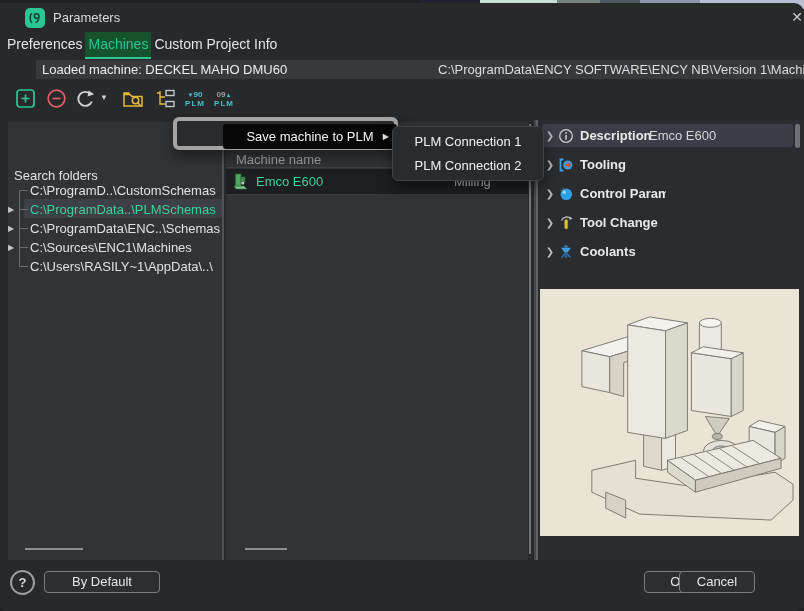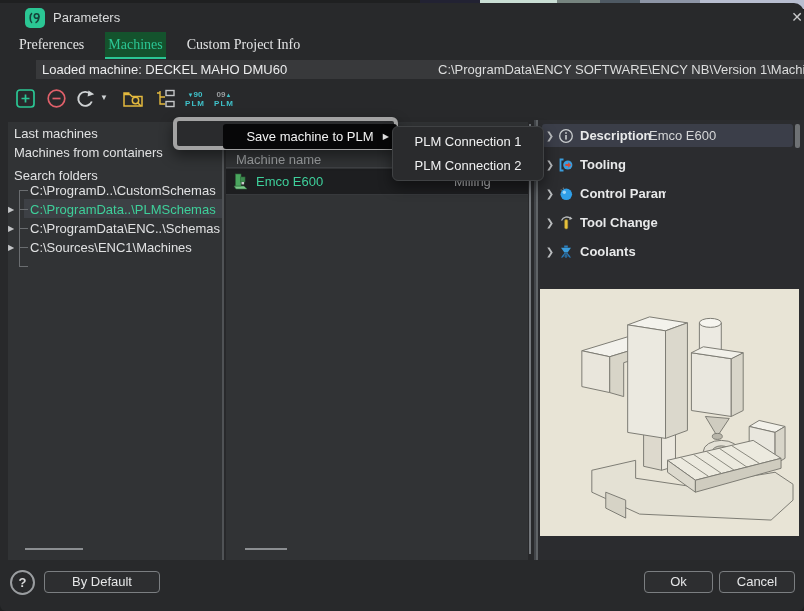--- a/index.html
+++ b/index.html
@@ -11,21 +11,21 @@
   .dialog{position:absolute;left:0;top:3px;width:804px;height:608px;background:#28292b;
     border-radius:0 10px 6px 6px;}
   
   .titlebar{position:absolute;left:15px;top:0;width:100%;height:29px;}
   .app-icon{position:absolute;left:10px;top:5px;width:20px;height:20px;border-radius:5px;background:#2bc694;}
   .app-icon svg{position:absolute;left:2px;top:2px;}
   .win-title{position:absolute;left:38px;top:0;height:29px;line-height:29px;font-size:13px;color:#d9dadb;}
   .close-btn{position:absolute;right:12px;top:4px;width:20px;height:20px;line-height:20px;text-align:center;
     color:#c9cacb;font-size:14px;cursor:default;}
   
-  .tabbar{position:absolute;left:16px;top:29px;height:27px;display:flex;gap:18px;font-family:Liberation Serif, serif;}
+  .tabbar{position:absolute;left:4px;top:29px;height:27px;display:flex;}
   .tab{font-size:14px;color:#e3e4e5;line-height:25px;padding:0 3px;}
   .tab.active{color:#2bc694;border-bottom:2px solid #2bc694;background:#14532d;}
   
   .loadedbar{position:absolute;left:8px;top:57px;width:796px;height:19px;background:#38393b;
     font-size:13px;color:#ecedee;line-height:19px;white-space:nowrap;overflow:hidden;margin-left:28px;}
   .loadedbar .lbl{position:absolute;left:6px;}
   .loadedbar .path{position:absolute;left:402px;color:#dcdddd;}
   
   .tbtn{position:absolute;top:84px;width:24px;height:24px;}
   .tbtn svg{display:block;}
@@ -160,26 +160,20 @@
   </div>
   <div class="tbtn" style="left:212px">
     <div class="plmbox">
       <div class="plm-top plm-gray"><span>09</span><span class="mini plm-teal">▲</span></div>
       <div class="plm-bot">PLM</div>
     </div>
   </div>
 
   <div class="left-panel">
     <div class="sel-bg"></div>
-    <div class="tree-item" style="top:2px">
-        <span class="txt">Last machines</span>
-      </div>
-    <div class="tree-item" style="top:21px">
-        <span class="txt">Machines from containers</span>
-      </div>
     <div class="tree-item" style="top:44px">
         <span class="txt">Search folders</span>
       </div>
     <div class="trunk"></div>
     <div class="dash" style="top:68px"></div>
     <div class="dash" style="top:87px"></div>
     <div class="dash" style="top:106px"></div>
     <div class="dash" style="top:125px"></div>
     <div class="dash" style="top:144px"></div>
     <div class="tree-item tree-child" style="top:59px">
@@ -189,20 +183,23 @@
       <span class="tw-arrow">▶</span>
       <span class="txt">C:\ProgramData..\PLMSchemas</span>
       </div>
     <div class="tree-item tree-child" style="top:97px">
       <span class="tw-arrow">▶</span>
       <span class="txt">C:\ProgramData\ENC..\Schemas</span>
       </div>
     <div class="tree-item tree-child" style="top:116px">
       <span class="tw-arrow">▶</span>
       <span class="txt">C:\Sources\ENC1\Machines</span>
+      </div>
+    <div class="tree-item tree-child" style="top:135px">
+        <span class="txt">C:\Users\RASILY~1\AppData\..\</span>
       </div>
     <div class="hthumb" style="left:17px;width:58px"></div>
   </div>
   <div class="splitter1"></div>
 
   <div class="center-panel">
     <div class="list-header">
         <span>Machine name</span>
       </div>
     <div class="machine-row">
@@ -351,15 +348,15 @@
     </div>
   </div>
   <div class="sub-menu">
     <div class="sub-item">PLM Connection 1</div>
     <div class="sub-item">PLM Connection 2</div>
   </div>
 
   <div class="help-btn">?</div>
   <div class="btn" style="left:44px;top:568px;width:116px">By Default</div>
   <div class="btn" style="left:644px;top:568px;width:69px">Ok</div>
-  <div class="btn" style="left:719px;top:568px;width:76px">Cancel</div>
+  <div class="btn" style="left:679px;top:568px;width:76px">Cancel</div>
 
 </div>
 
 </body></html>

